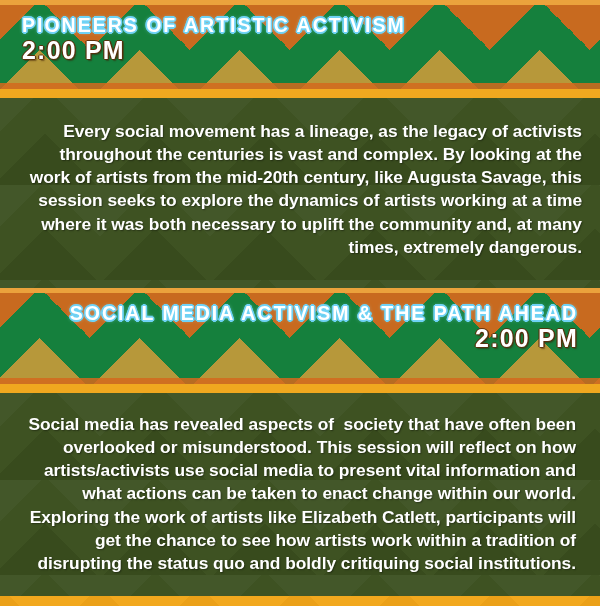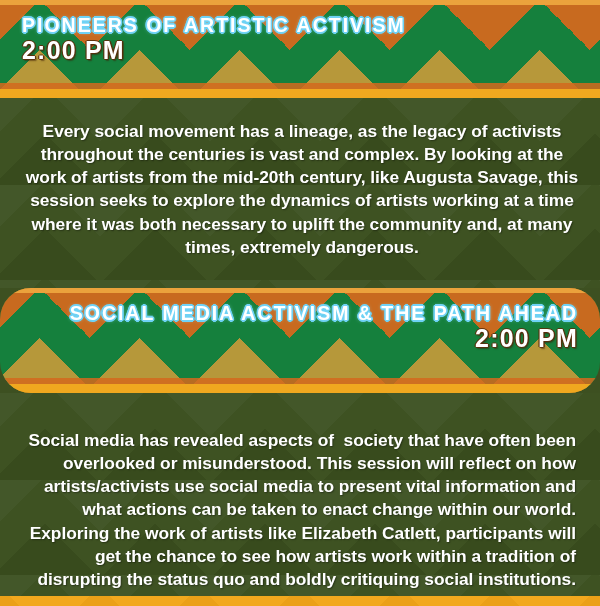--- a/index.html
+++ b/index.html
@@ -94,26 +94,26 @@
     line-height:1.33;
     letter-spacing:-0.05px;
     text-shadow:1px 1px 1.5px rgba(0,0,0,.38);
     white-space:pre-wrap;
   }
 
   
   #banner1{top:0;height:98px;}
   #banner1 .txt{padding:14px 0 0 22px;}
   #body1{top:98px;height:190px;}
-  #body1 .body-copy{padding:22px 18px 0 22px;text-align:center;}
+  #body1 .body-copy{padding:22px 18px 0 22px;text-align:right;}
 
-  #banner2{top:288px;height:105px;border-radius:31px;}
+  #banner2{top:288px;height:105px;}
   #banner2 .txt{padding:14px 22px 0 0;text-align:right;}
   #body2{top:393px;height:203px;}
-  #body2 .body-copy{padding:36px 24px 0 22px;text-align:right;}
+  #body2 .body-copy{padding:20px 24px 0 22px;text-align:right;}
 
   #footbar{position:absolute;left:0;top:596px;width:600px;height:10px;background:#f2a81e;z-index:9;}
   #footbar .fb-tri{
     position:absolute;inset:0;
     background-image:linear-gradient(45deg,#e59a14 25%,transparent 25%),linear-gradient(315deg,#e59a14 25%,transparent 25%);
     background-size:100px 20px;opacity:.5;
   }
 </style>
 </head>
 <body>

